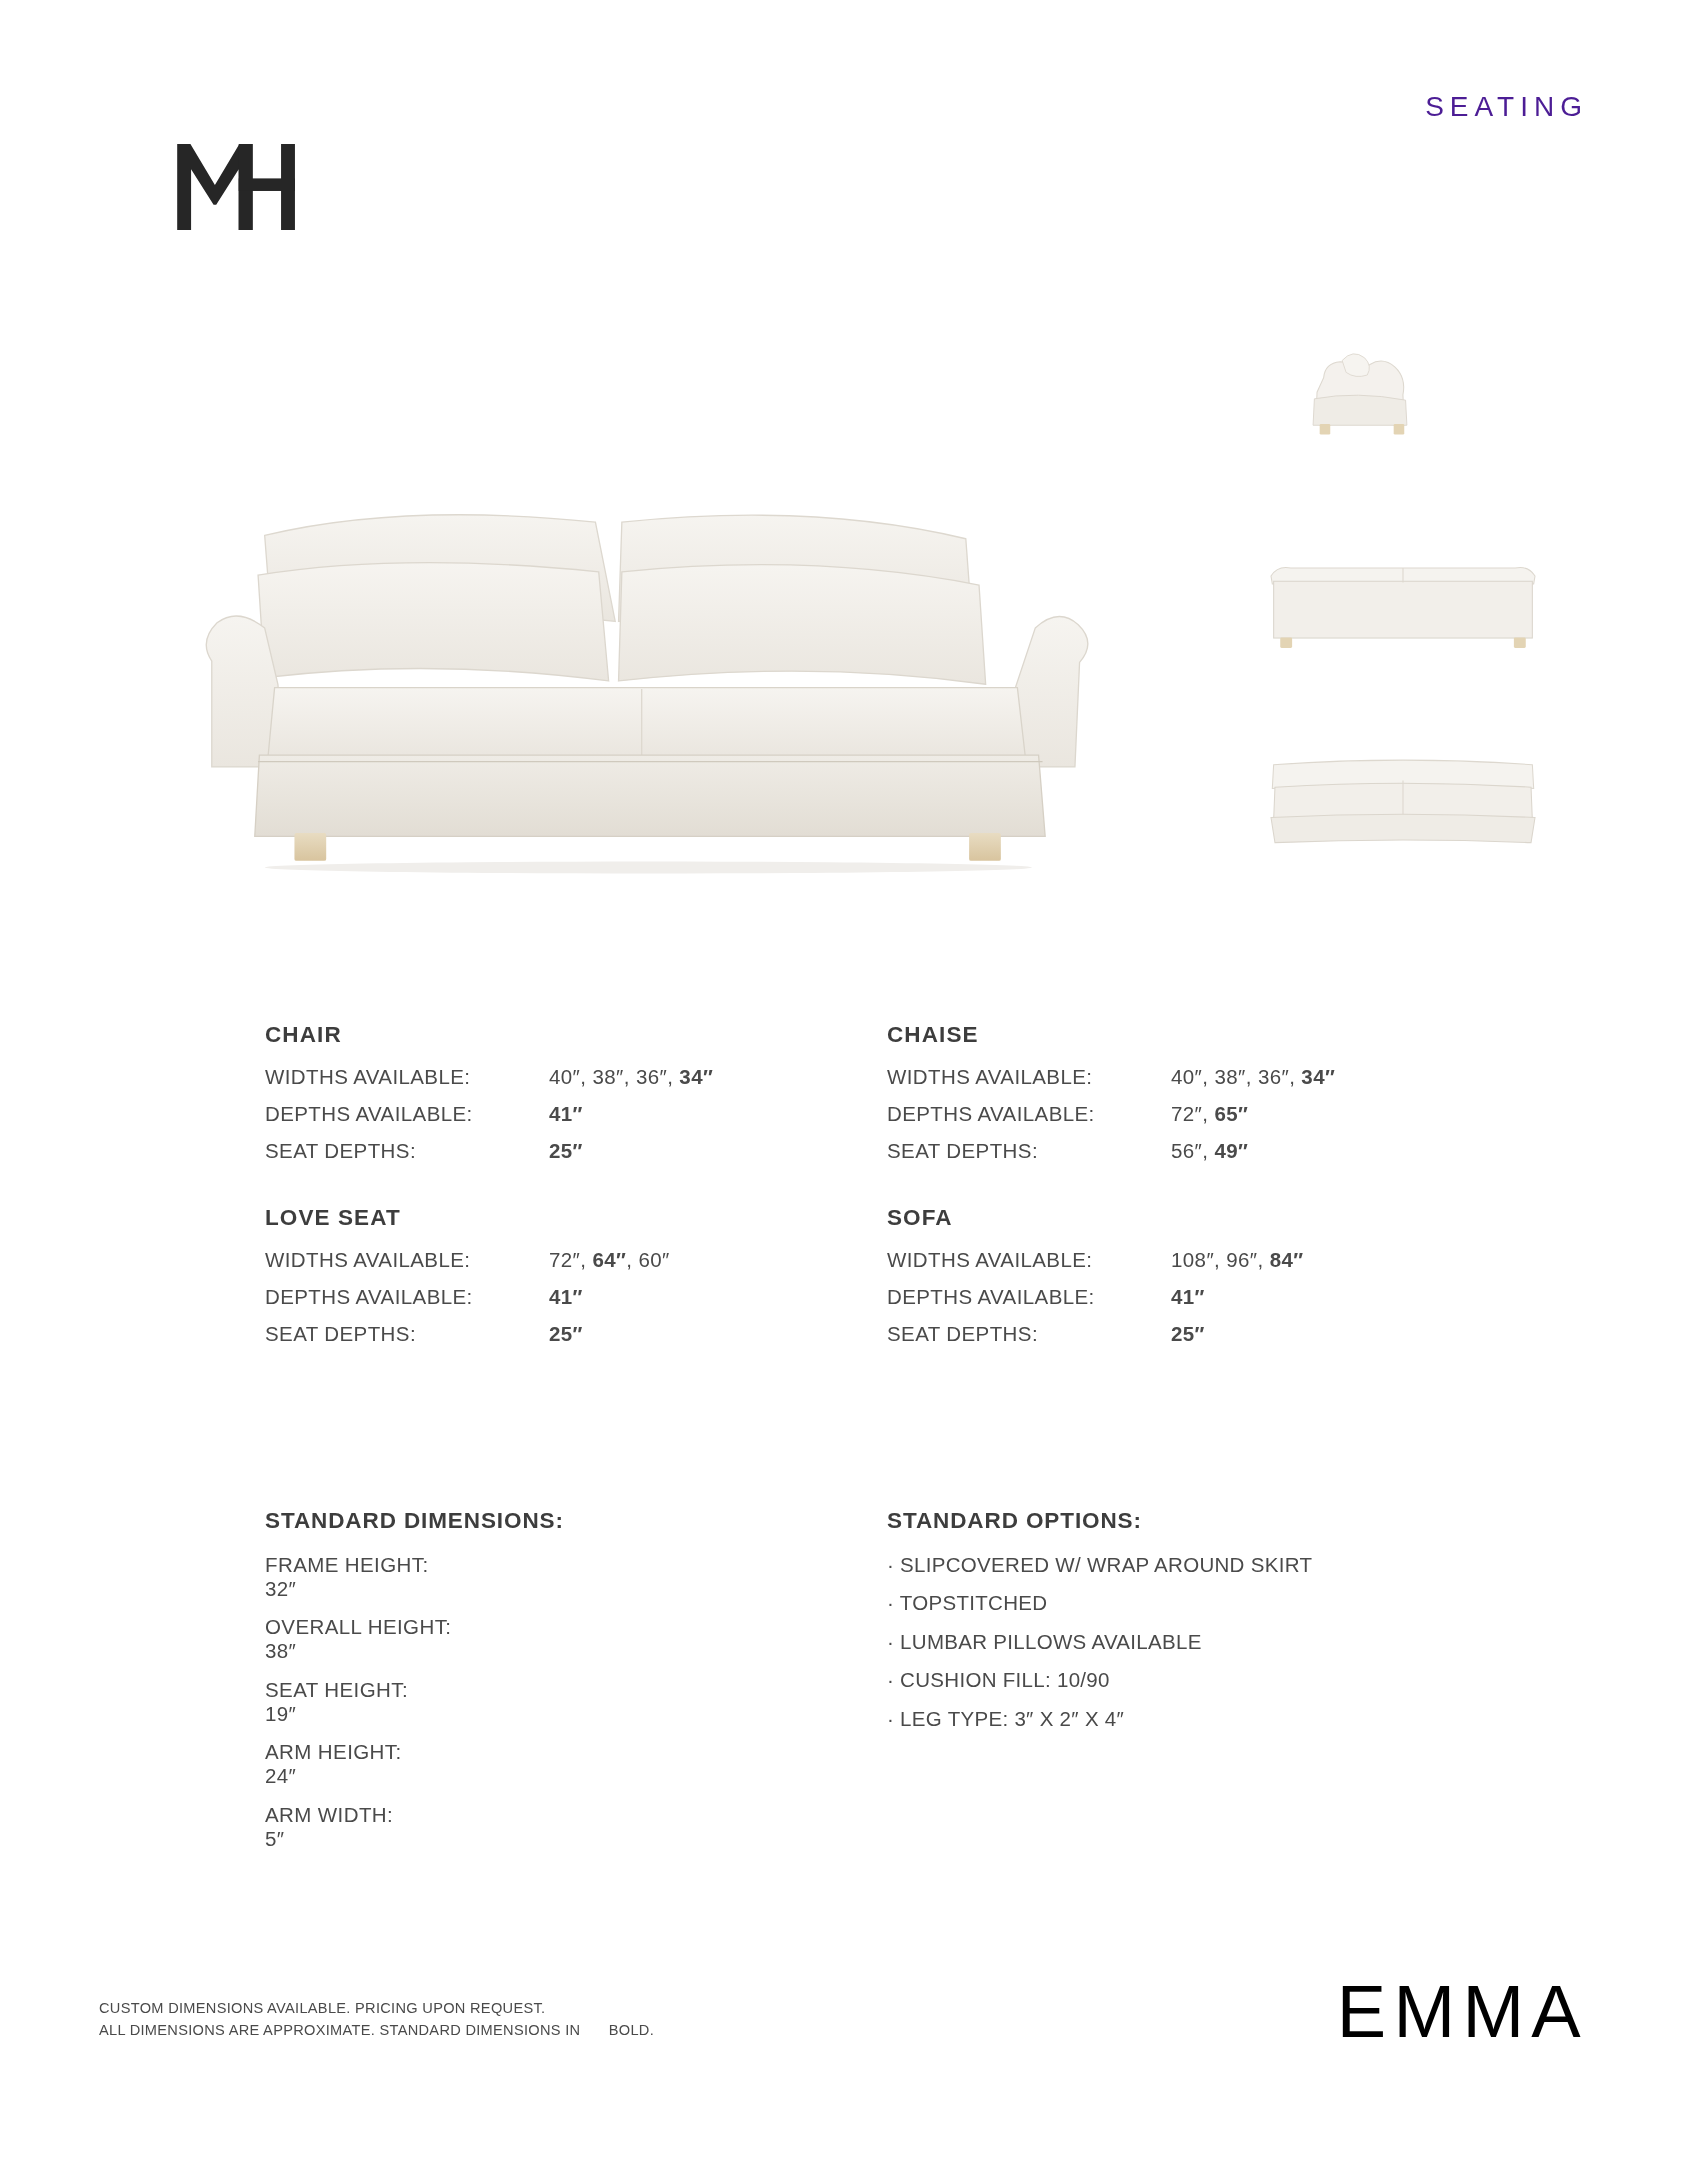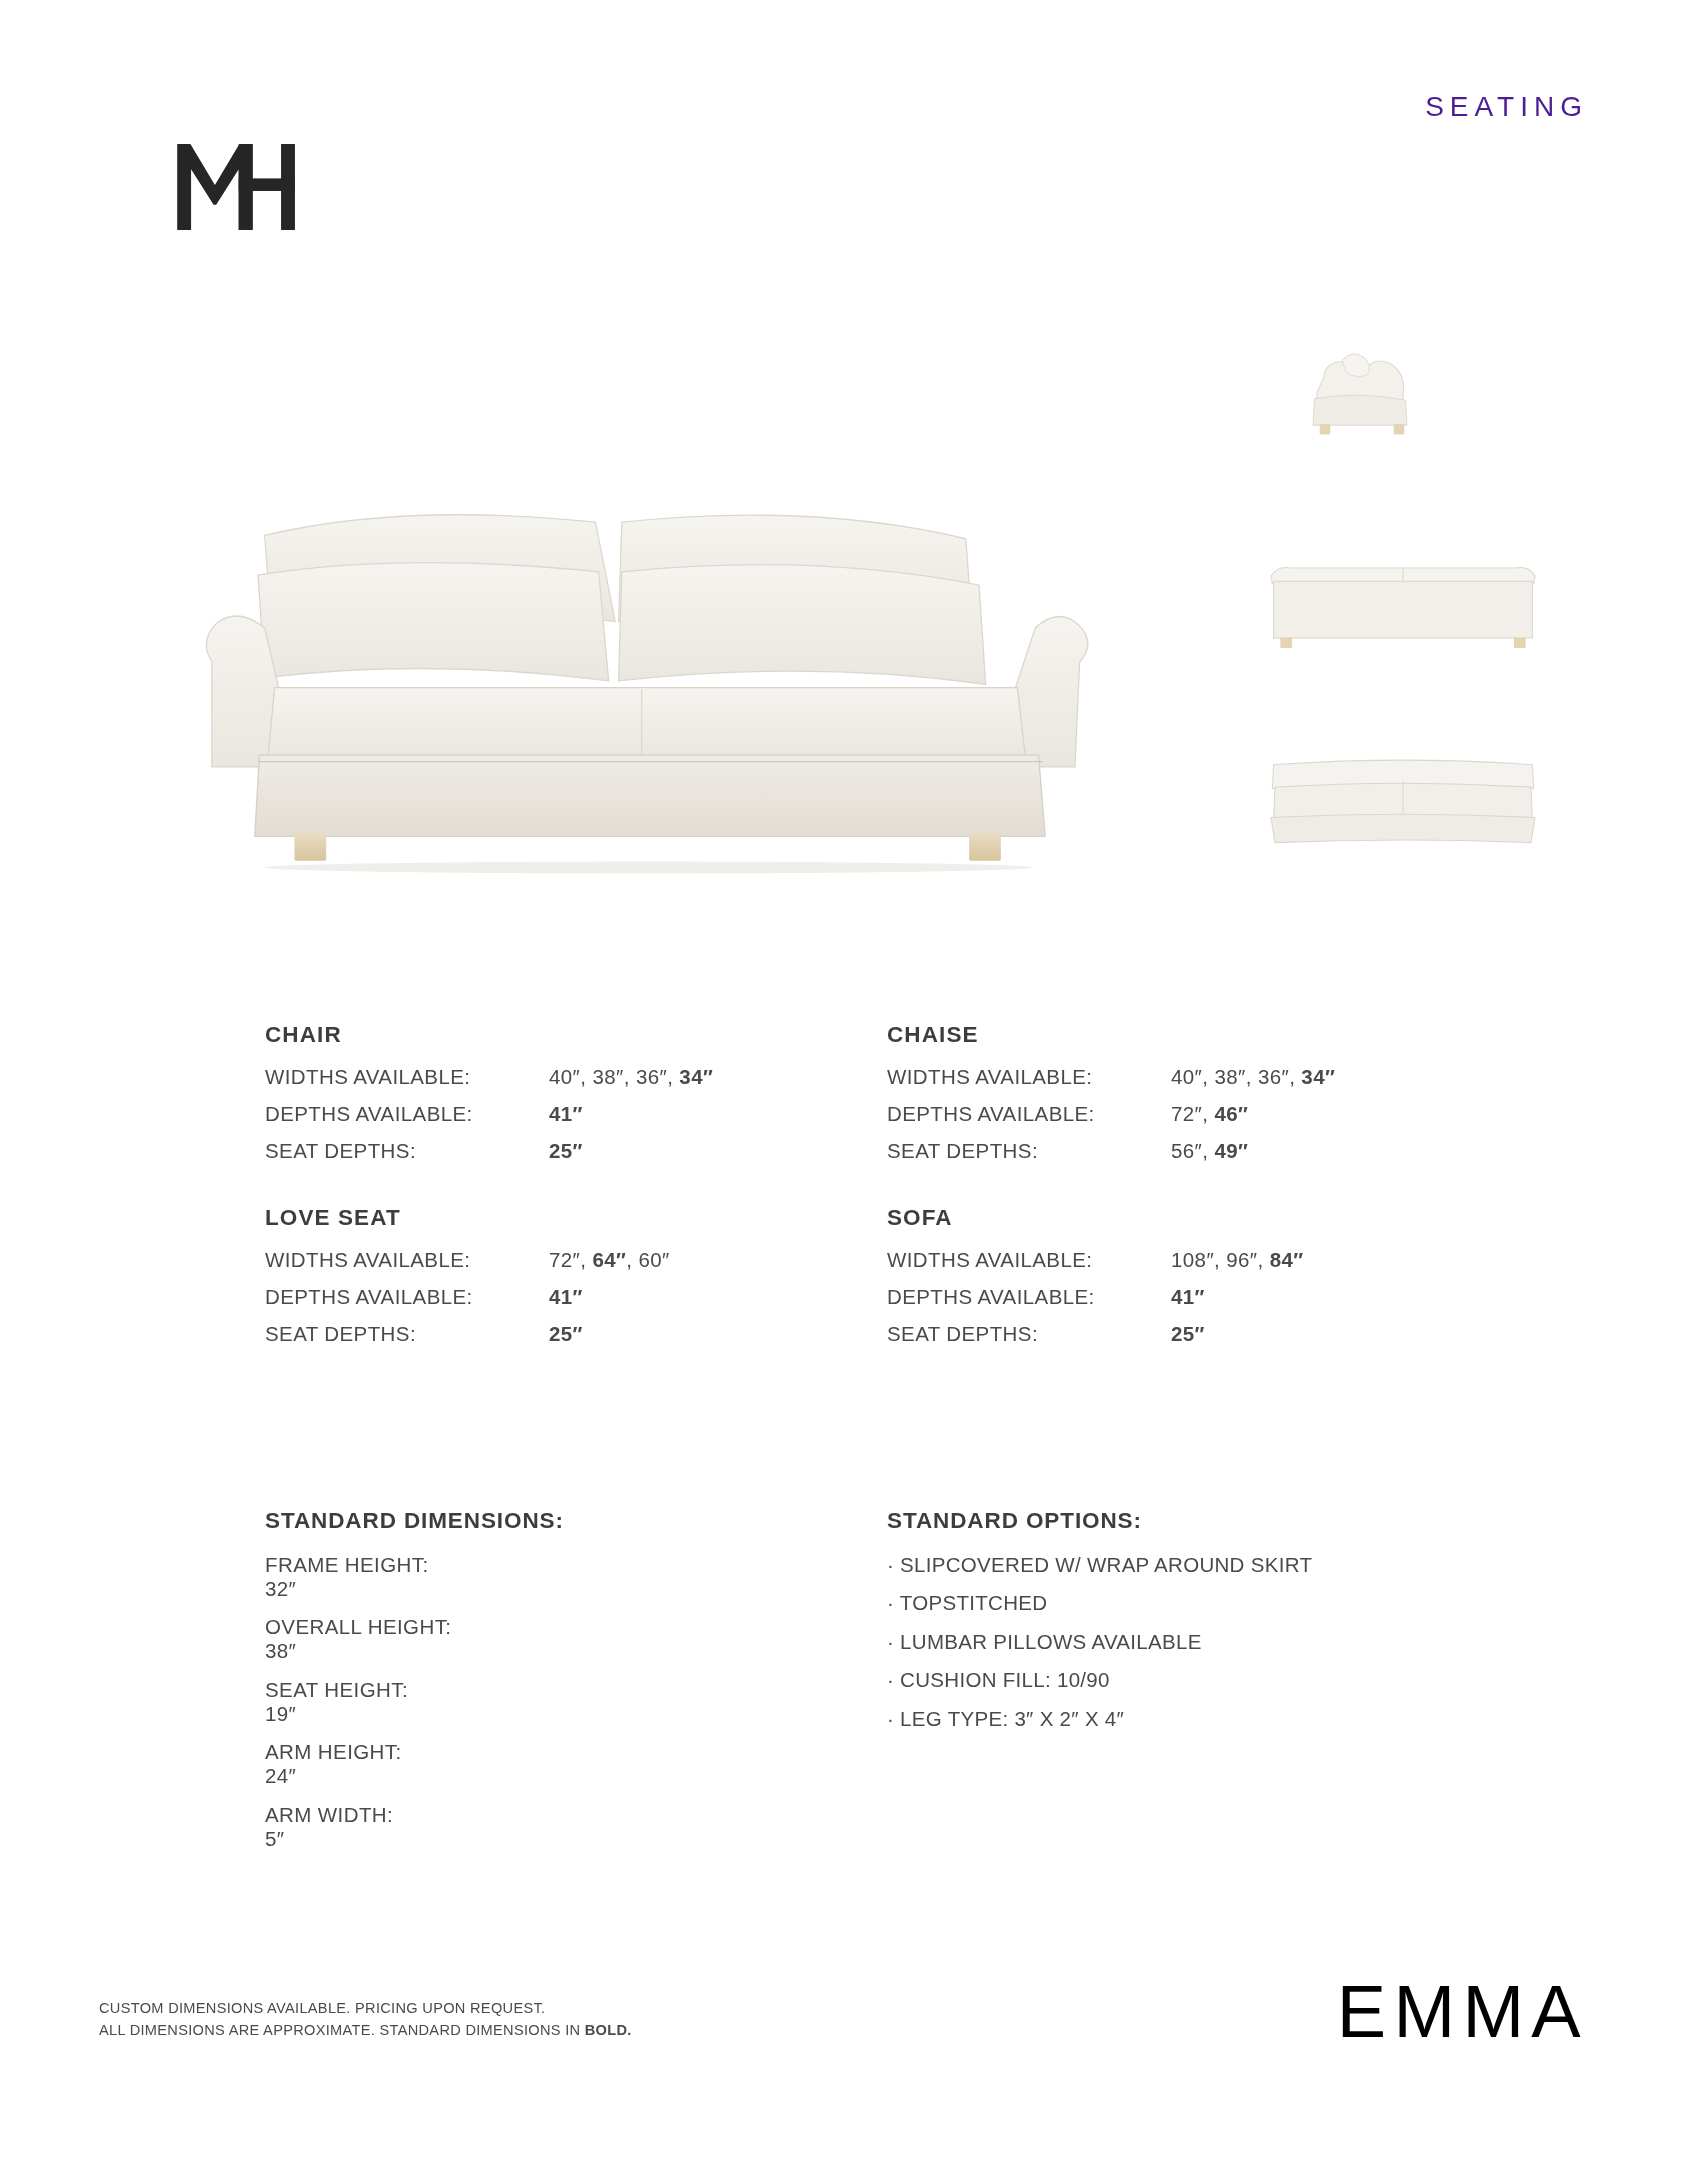--- a/index.html
+++ b/index.html
@@ -136,21 +136,21 @@
   }
   #footer-notes {
     position: absolute;
     left: 99px;
     top: 1998px;
     font-size: 14.6px;
     letter-spacing: 0.3px;
     line-height: 1.5;
     color: #4a4a4a;
   }
-  #footer-notes b { font-weight: bold; }
+  #footer-notes b { font-weight: normal; margin-left: 24px; }
 </style>
 </head>
 <body>
 
 <div id="category-label">SEATING</div>
 
 <svg id="brand-logo" viewBox="0 0 270 130" xmlns="http://www.w3.org/2000/svg">
 
   <polygon points="0,0 20,0 57,62 94,0 114,0 114,130 93,130 93,38 59,92 55,92 21,38 21,130 0,130" fill="#262626"></polygon>
 
@@ -240,21 +240,21 @@
   </div>
 
   <div class="spec-block">
     <div class="spec-title">CHAISE</div>
     <div class="spec-row">
       <span class="spec-label">WIDTHS AVAILABLE:</span>
       <span class="spec-value"><span>40″, 38″, 36″, </span><b>34″</b><span></span></span>
     </div>
     <div class="spec-row">
       <span class="spec-label">DEPTHS AVAILABLE:</span>
-      <span class="spec-value"><span>72″, </span><b>46″</b><span></span></span>
+      <span class="spec-value"><span>72″, </span><b>65″</b><span></span></span>
     </div>
     <div class="spec-row">
       <span class="spec-label">SEAT DEPTHS:</span>
       <span class="spec-value"><span>56″, </span><b>49″</b><span></span></span>
     </div>
   </div>
 
   <div class="spec-block">
     <div class="spec-title">LOVE SEAT</div>
     <div class="spec-row">

